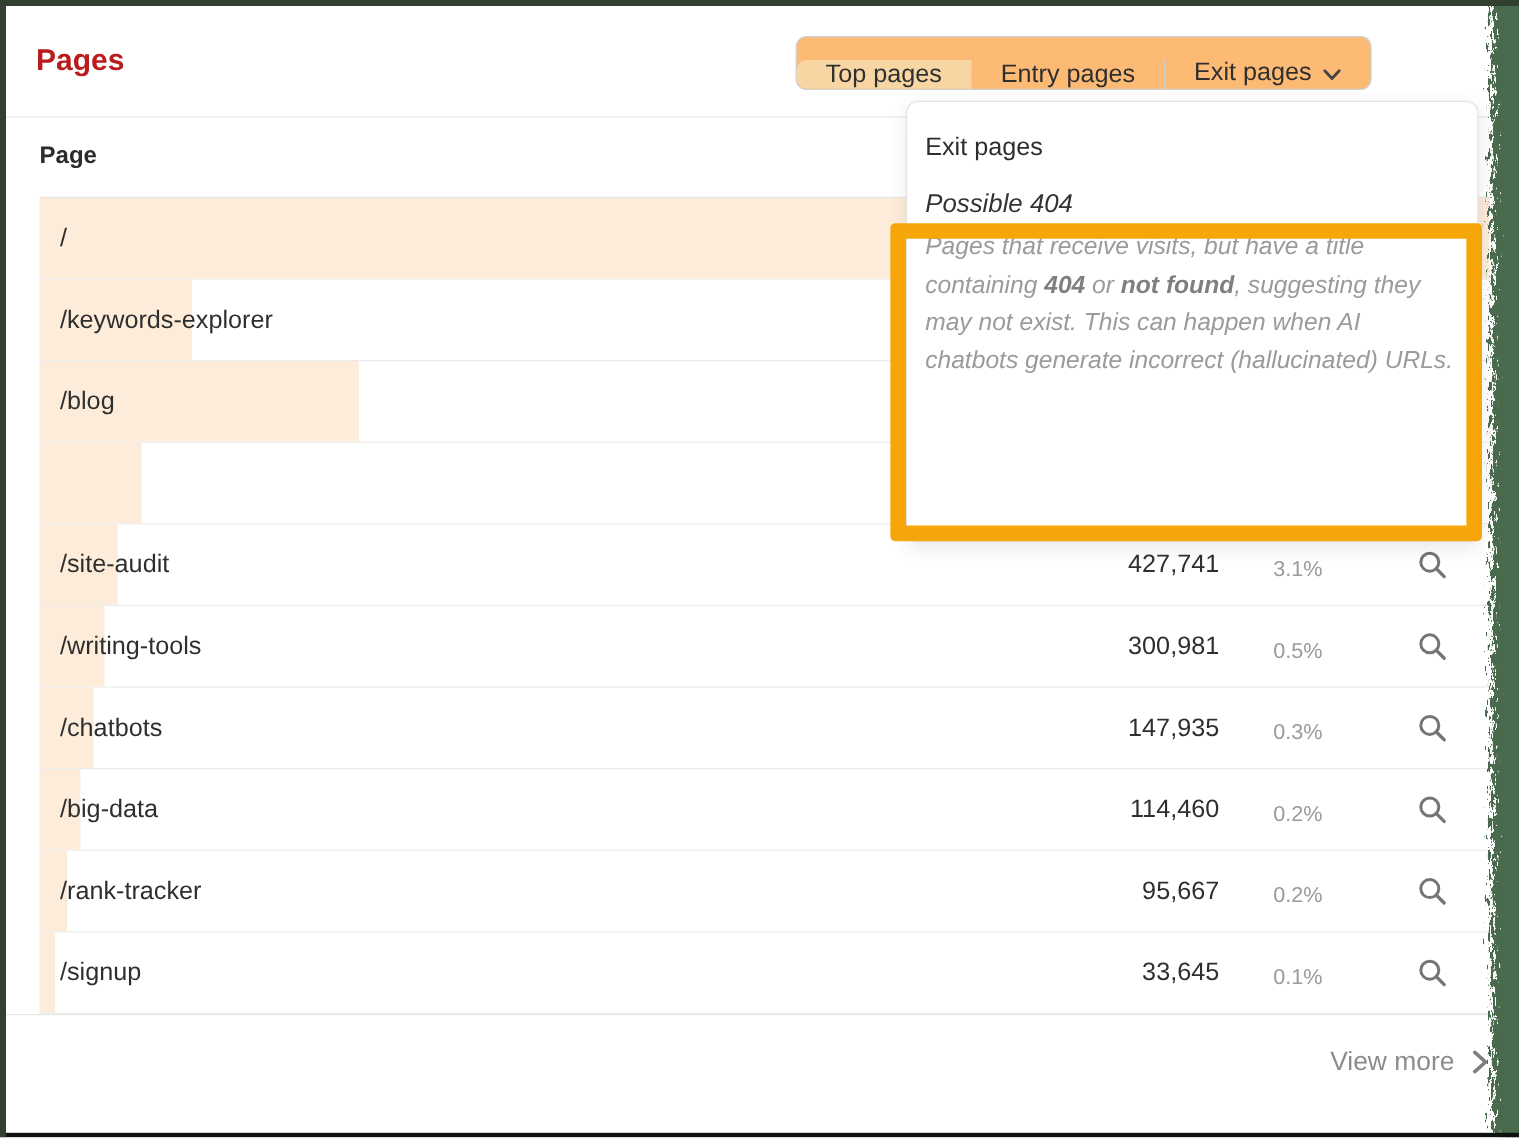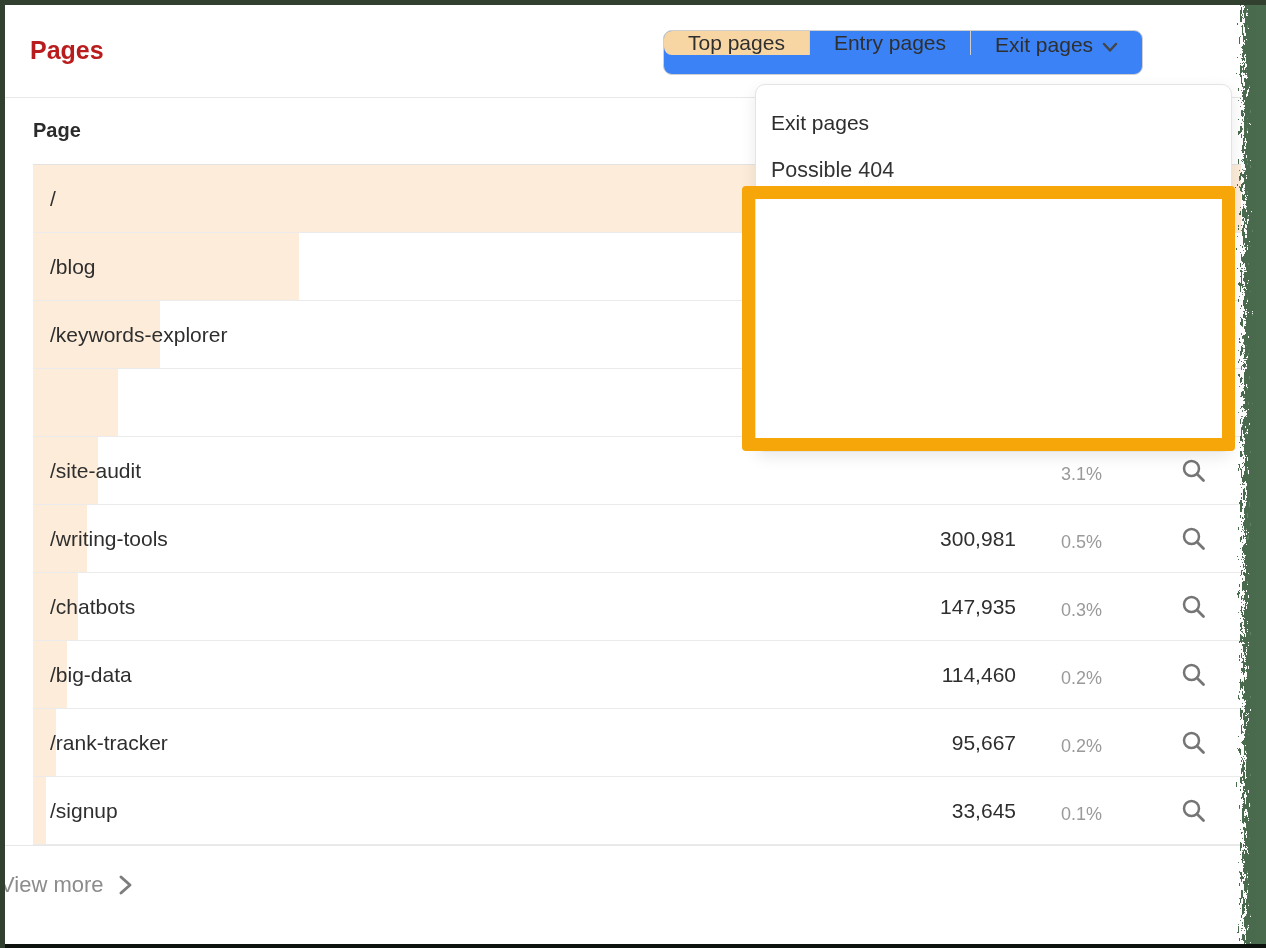--- a/index.html
+++ b/index.html
@@ -12,22 +12,22 @@
   .edge-top{position:absolute;left:0;top:0;width:1266px;height:5px;background:#31402f;z-index:60;}
   .edge-left{position:absolute;left:0;top:0;width:5px;height:948px;background:#31402f;z-index:60;}
   .edge-bottom{position:absolute;left:0;top:944px;width:1266px;height:4px;background:#0e120e;z-index:55;}
   .torn{position:absolute;right:0;top:0;width:40px;height:948px;z-index:50;pointer-events:none;}
 
   .card-title{
     position:absolute;left:30px;top:36px;font-size:25px;font-weight:700;color:#b91c1c;
   }
   
   .tabs{
-    position:absolute;left:663px;top:30px;height:45px;display:flex;align-items:flex-start;
-    border:1px solid #cfcfcf;border-radius:9px;background:#3b82f6;box-sizing:border-box;z-index:5;
+    position:absolute;left:663px;top:30px;height:45px;display:flex;align-items:flex-end;
+    border:1px solid #cfcfcf;border-radius:9px;background:#fdba74;box-sizing:border-box;z-index:5;
   }
   .tab{
     display:flex;align-items:center;gap:9px;padding:0 24px;font-size:21px;color:#2f2f2f;
     border-right:1px solid #cfcfcf;cursor:pointer;white-space:nowrap;
   }
   .tab:last-child{border-right:none;border-radius:0 8px 8px 0;}
   .tab.active{background:#f8d6a4;border-radius:8px 0 0 8px;}
   .tab .caret{margin-top:3px;}
 
   .divider{position:absolute;height:1px;background:#e7e7e7;}
@@ -40,31 +40,31 @@
   
   .rows{position:absolute;left:33px;top:165px;width:1208px;z-index:1;}
   .row{position:relative;height:67px;border-bottom:1px solid #ebebeb;}
   .bar{position:absolute;left:0;top:0;height:100%;background:#fcecd9;}
   .page-cell{position:absolute;left:17px;top:0;line-height:67px;font-size:21px;color:#2e2e2e;}
   .visits{position:absolute;right:225px;top:0;line-height:67px;font-size:21px;color:#2f2f2f;}
   .share{position:absolute;right:139px;top:4px;line-height:67px;font-size:18px;color:#9a9a9a;}
   .mag{position:absolute;right:34px;top:20px;width:27px;height:27px;cursor:pointer;}
 
   
-  .footer{position:absolute;left:0;top:846px;width:1241px;height:78px;display:flex;align-items:center;justify-content:flex-start;}
+  .footer{position:absolute;left:0;top:846px;width:1241px;height:78px;display:flex;align-items:center;justify-content:flex-end;}
   .view-more{display:flex;align-items:center;gap:14px;font-size:22px;color:#8c8c8c;cursor:pointer;}
 
   
   .dropdown{
     position:absolute;left:755px;top:84px;width:477px;height:368px;background:#fff;
     border:1px solid #e4e4e4;border-radius:10px;box-shadow:0 5px 16px rgba(0,0,0,.09);
     box-sizing:border-box;z-index:10;padding-top:12px;
   }
   .menu-item{height:52px;line-height:52px;padding-left:15px;font-size:21px;color:#2d2d2d;cursor:pointer;}
-  .menu-highlight{padding:9px 14px 0 15px;}
+  .menu-highlight{padding:9px 14px 0 15px;font-style:italic;}
   .tt-title{font-size:21.5px;font-weight:500;color:#333;margin-bottom:7px;}
   .tt-body{margin:0;font-size:20.5px;line-height:31.5px;color:#9b9b9b;width:445px;}
   .tt-body b{color:#7f7f7f;font-weight:700;}
 
   
   .annotation{
     position:absolute;left:742px;top:186px;width:493px;height:265px;box-sizing:border-box;
     border:13px solid #f7a60a;border-radius:4px;z-index:20;pointer-events:none;background:transparent;
   }
 </style>
@@ -95,33 +95,34 @@
   <div class="divider div-header"></div>
   <div class="col-header">Page</div>
   <div class="divider div-colhead"></div>
 
   <div class="rows" id="rows">
       <div class="row">
         <div class="bar" style="width: 100%; background: rgb(252, 236, 217);"></div>
         <span class="page-cell">/</span>
       </div>
       <div class="row">
+        <div class="bar" style="width: 10.5%; background: rgb(252, 236, 217);"></div>
+        <span class="page-cell">/keywords-explorer</span>
+      </div>
+      <div class="row">
         <div class="bar" style="width: 22%; background: rgb(252, 236, 217);"></div>
         <span class="page-cell">/blog</span>
       </div>
       <div class="row">
-        <div class="bar" style="width: 10.5%; background: rgb(252, 236, 217);"></div>
-        <span class="page-cell">/keywords-explorer</span>
-      </div>
-      <div class="row">
         <div class="bar" style="width: 7%; background: rgb(252, 236, 217);"></div>
       </div>
       <div class="row">
         <div class="bar" style="width: 5.4%; background: rgb(252, 236, 217);"></div>
         <span class="page-cell">/site-audit</span>
+        <span class="visits">427,741</span>
         <span class="share">3.1%</span>
         <span class="mag"><svg width="27" height="27" viewBox="0 0 27 27">
             <circle cx="11.5" cy="11.5" r="7.5" fill="none" stroke="#757575" stroke-width="2.5"></circle>
             <line x1="17" y1="17" x2="23.5" y2="23.5" stroke="#757575" stroke-width="2.8" stroke-linecap="round"></line>
           </svg></span>
       </div>
       <div class="row">
         <div class="bar" style="width: 4.5%; background: rgb(252, 236, 217);"></div>
         <span class="page-cell">/writing-tools</span>
         <span class="visits">300,981</span>
@@ -182,20 +183,21 @@
         </svg>
     </div>
   </div>
 
   <div class="dropdown">
     <div id="menu-items">
         <div class="menu-item">Exit pages</div>
       </div>
     <div class="menu-highlight">
       <div class="tt-title">Possible 404</div>
+      <p class="tt-body" id="tt-body"><span>Pages that receive visits, but have a title containing </span><b>404</b><span> or </span><b>not found</b><span>, suggesting they may not exist. This can happen when AI chatbots generate incorrect (hallucinated) URLs.</span></p>
     </div>
   </div>
 
   <div class="annotation" style="border-color: rgb(247, 166, 10);"></div>
 
   <svg class="torn" width="40" height="948" viewBox="0 0 40 948">
     <defs>
       <filter id="rough" x="-60%" y="-10%" width="220%" height="120%">
         <feTurbulence type="fractalNoise" baseFrequency="0.42 0.11" numOctaves="3" seed="11" result="n"></feTurbulence>
         <feDisplacementMap in="SourceGraphic" in2="n" scale="26"></feDisplacementMap>

